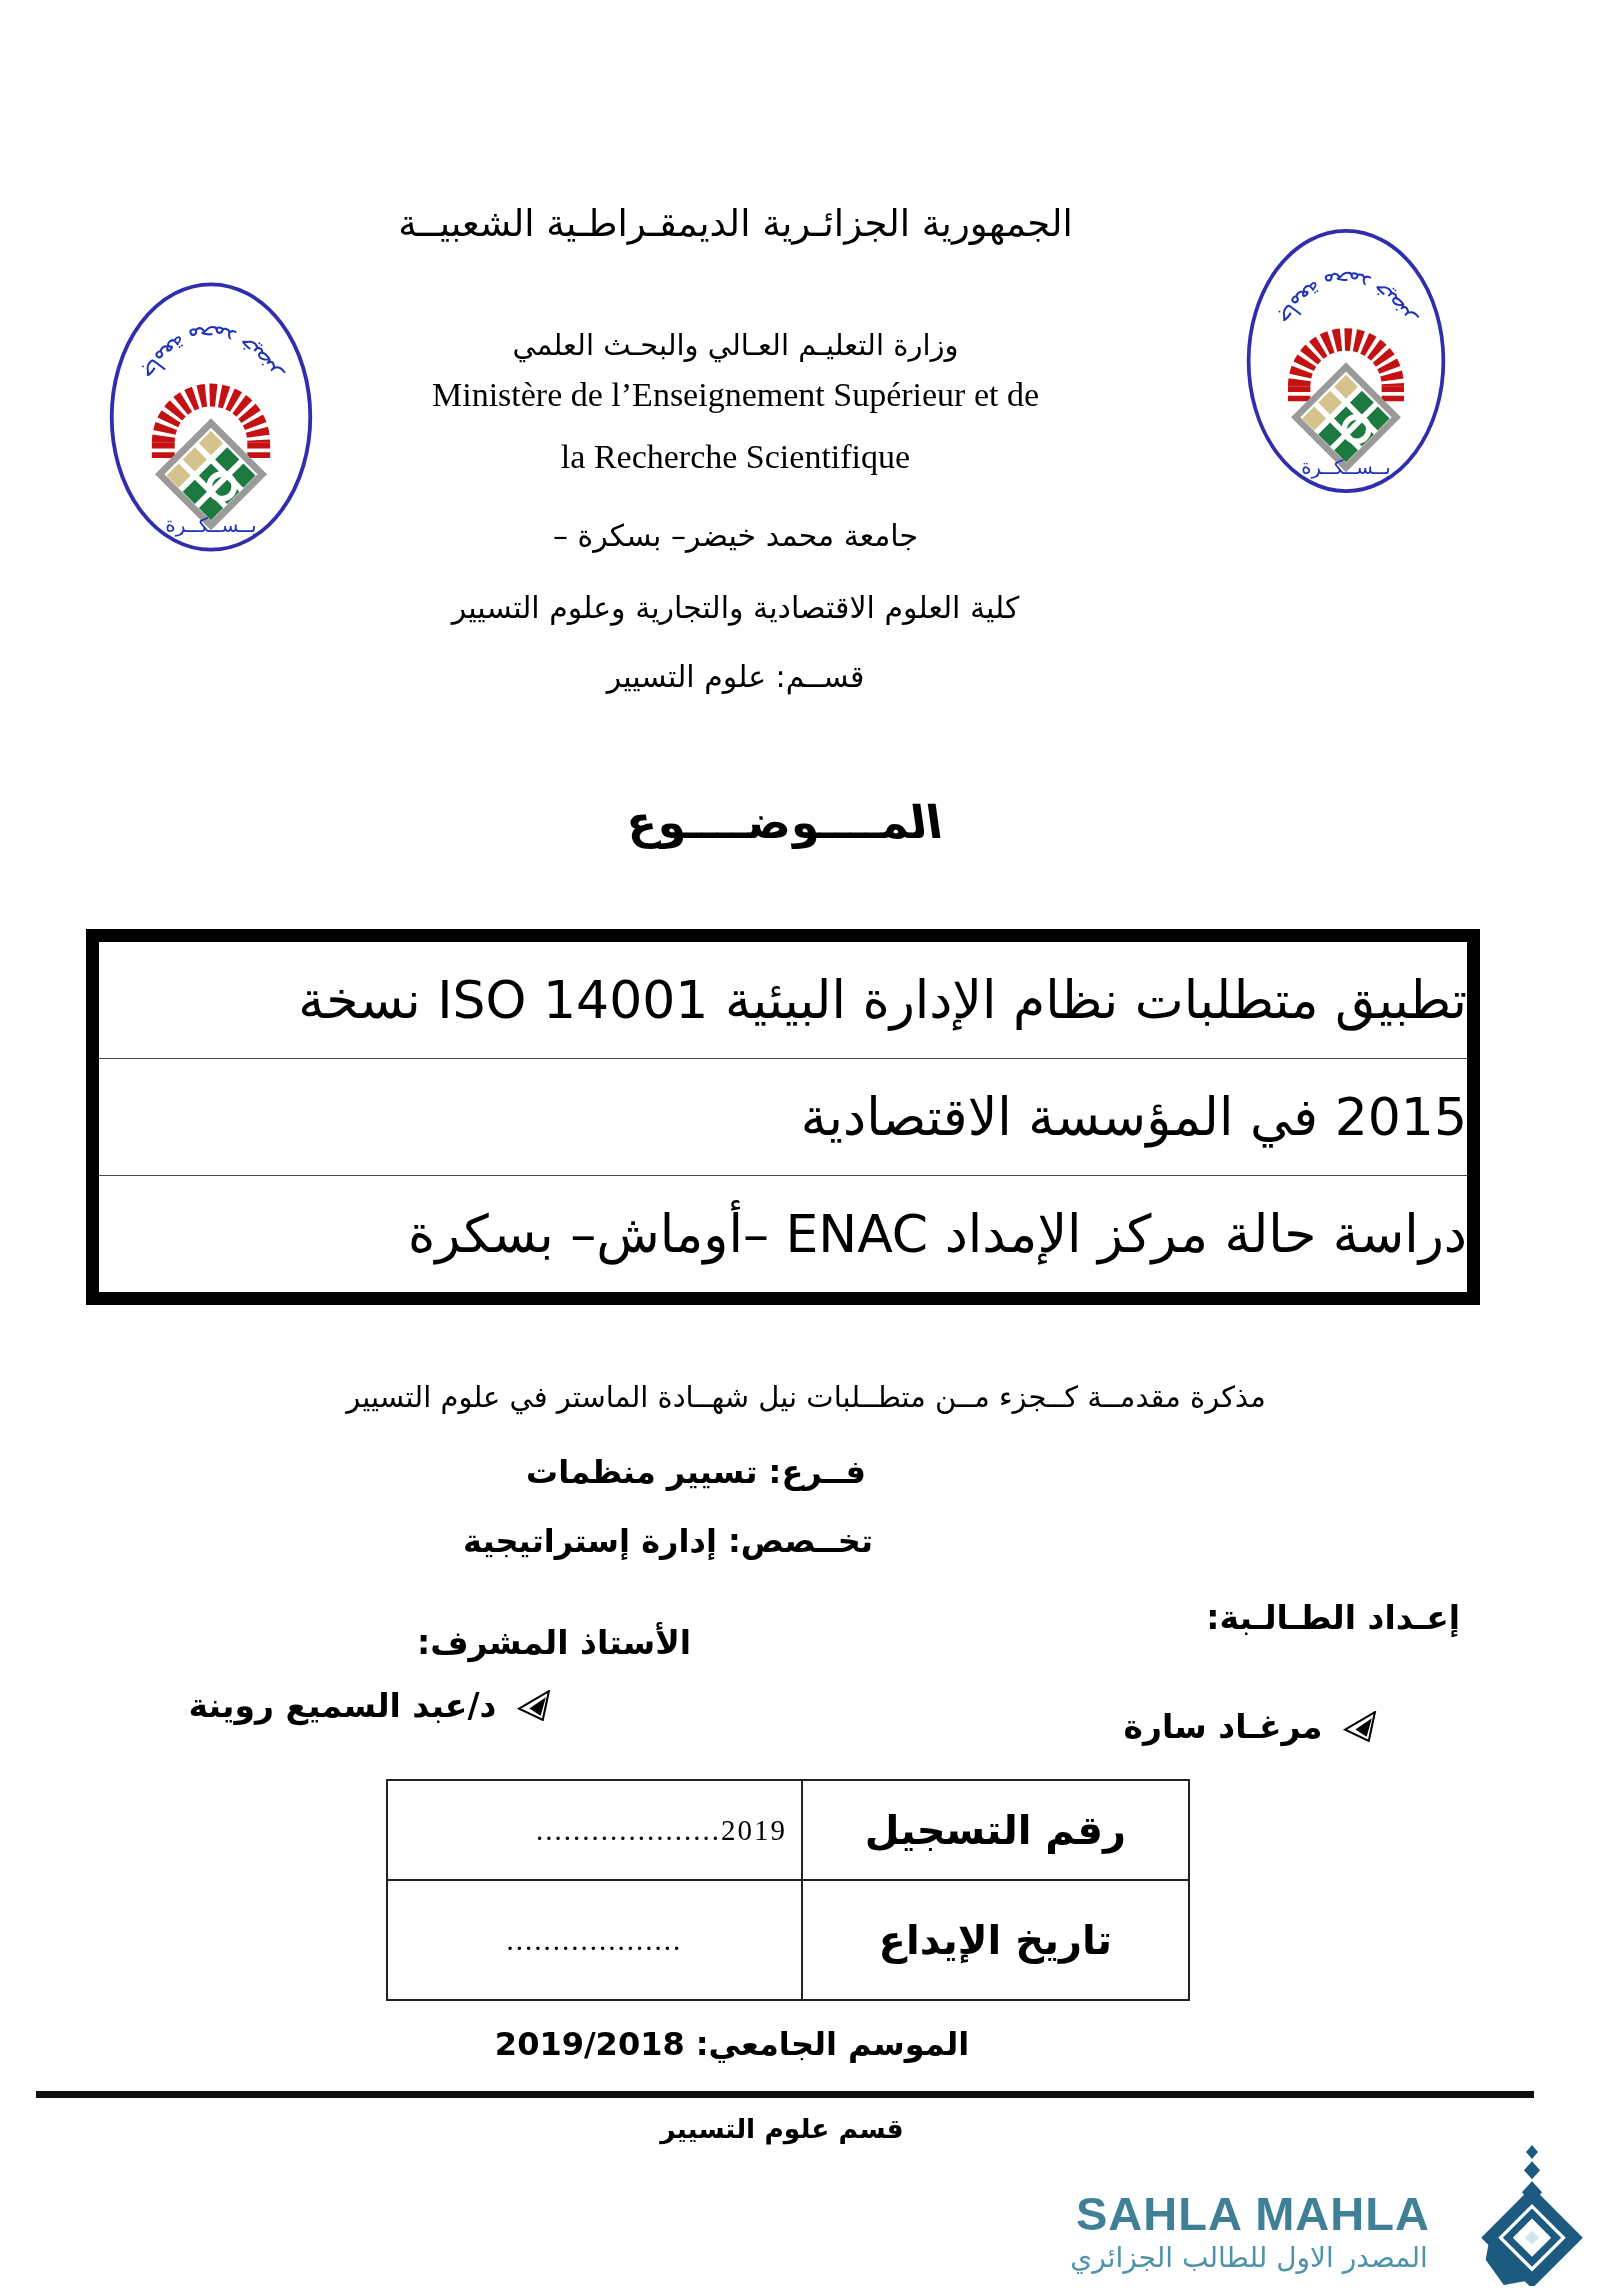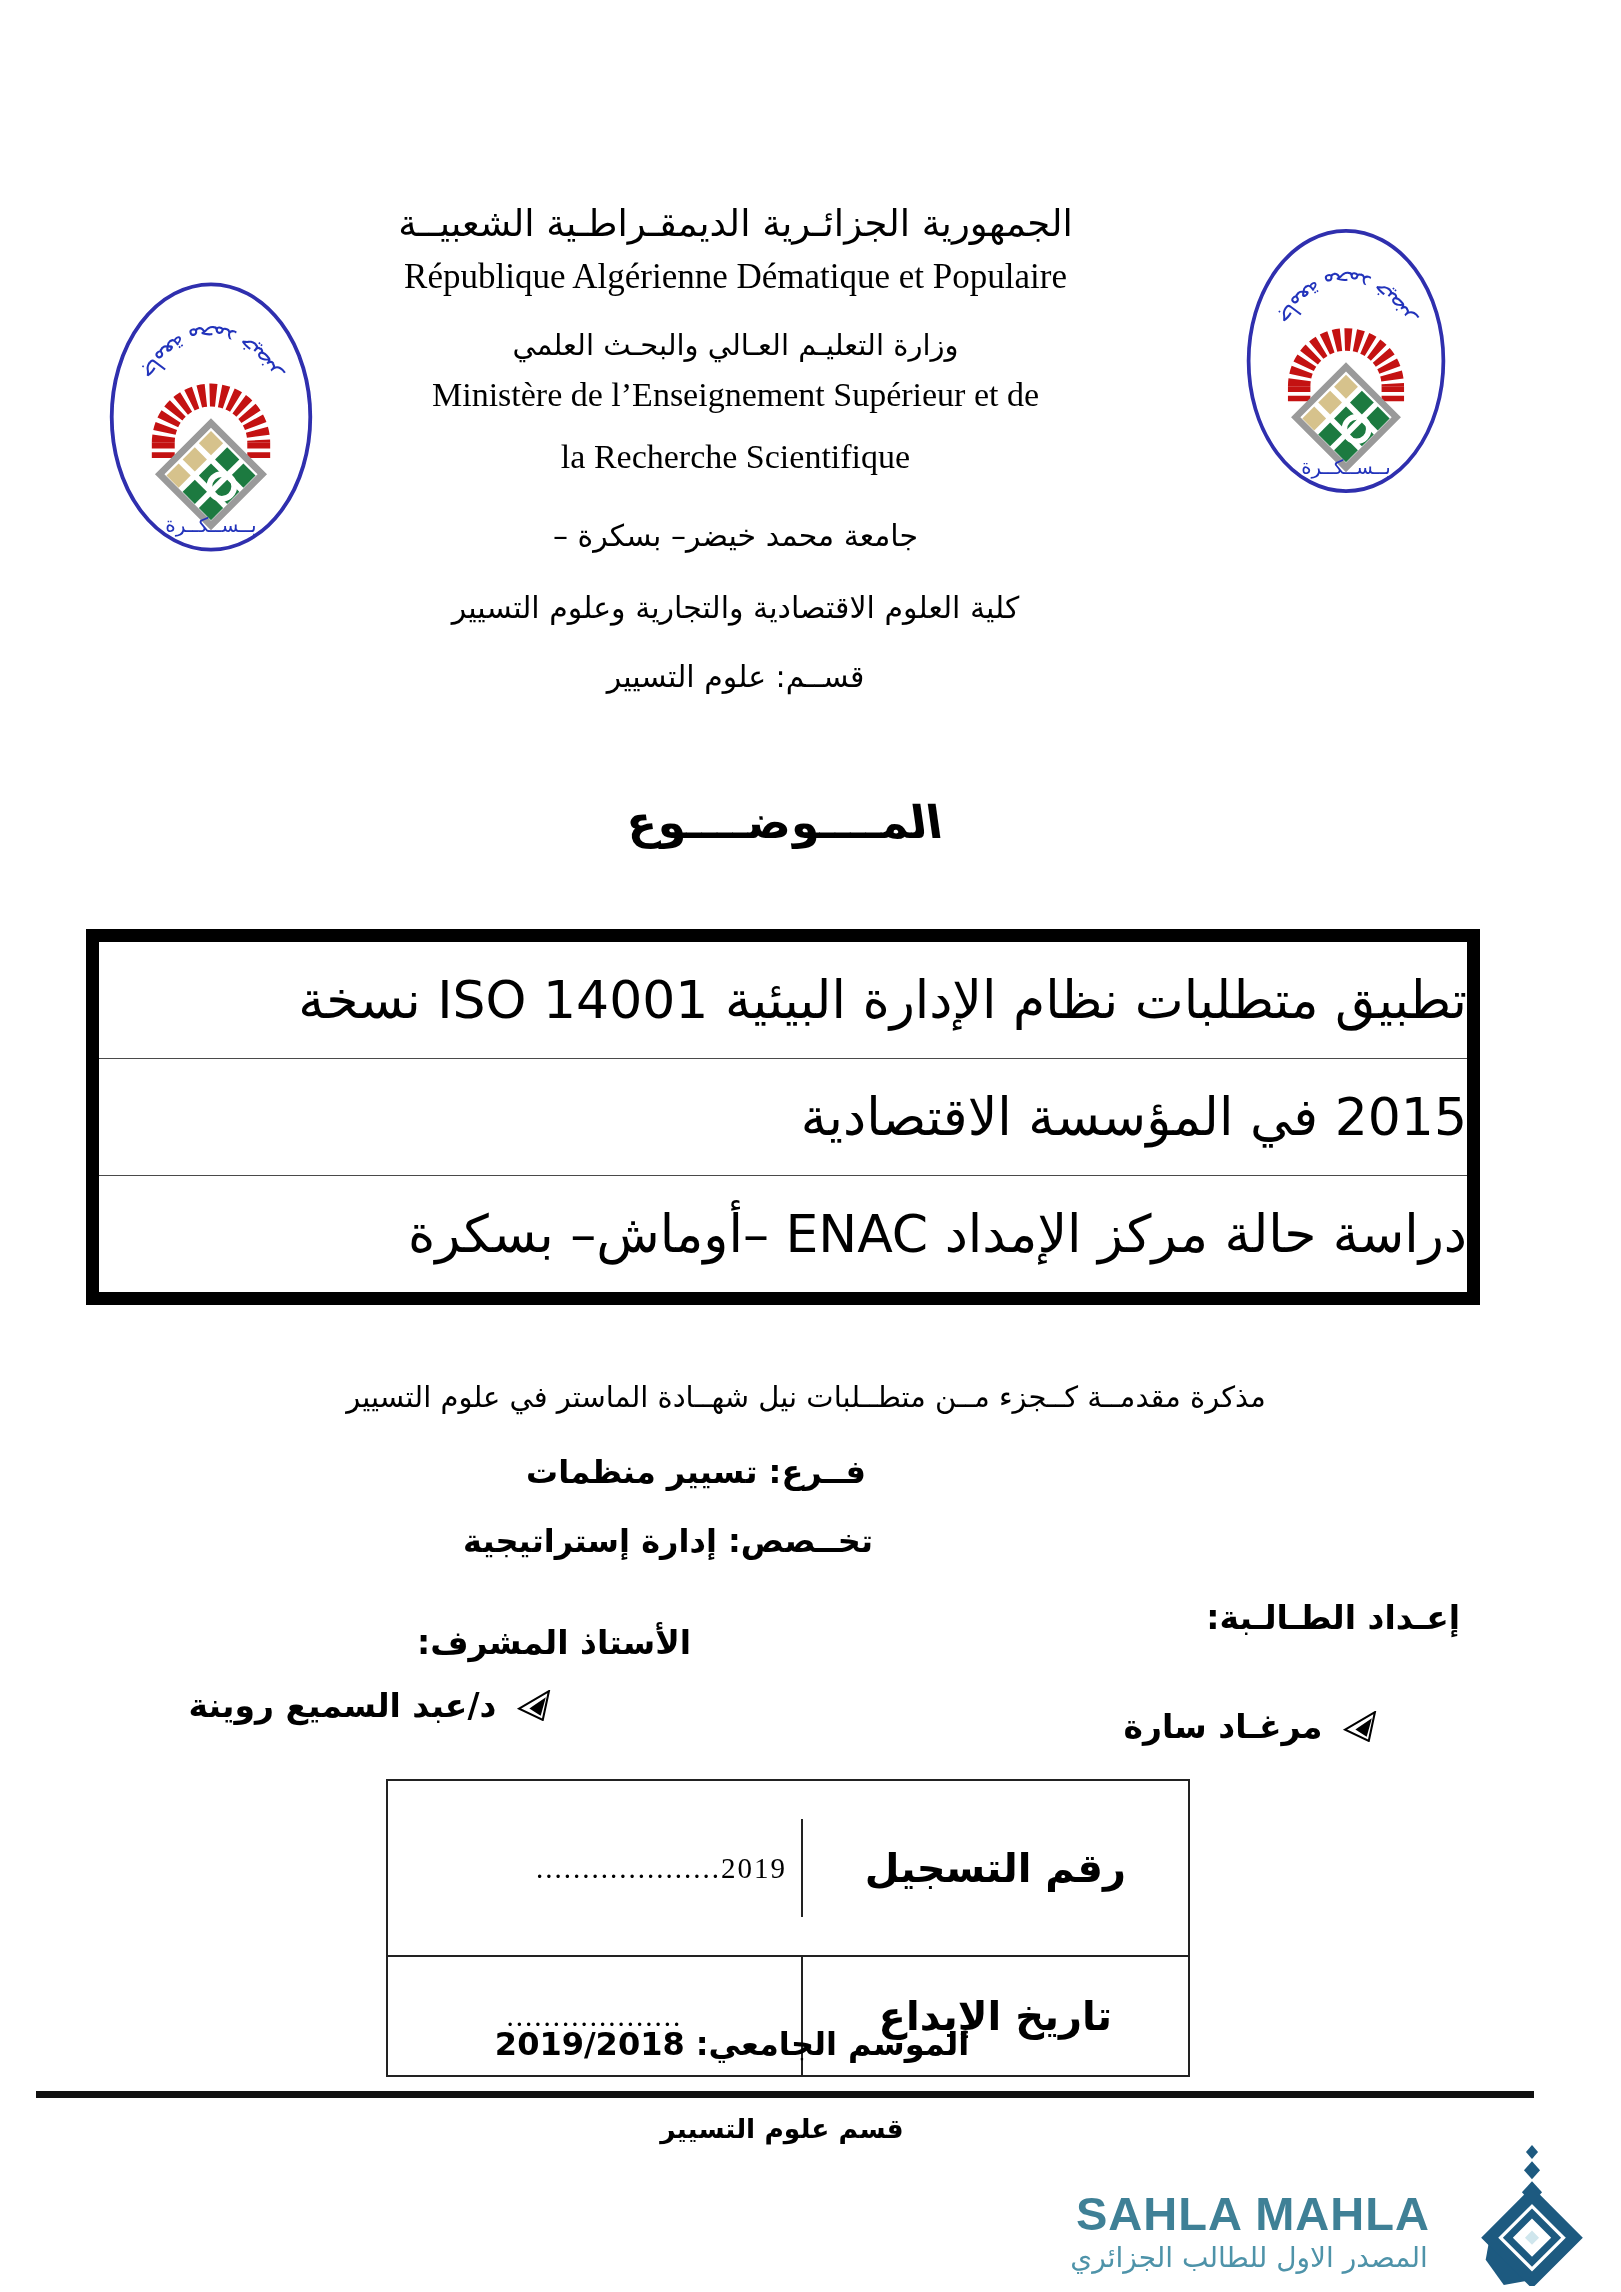--- a/index.html
+++ b/index.html
@@ -52,21 +52,21 @@
 
   .student-label{top:1598px;right:161px;font-size:33px;font-weight:bold;}
   .supervisor-label{top:1623px;left:417px;font-size:33px;font-weight:bold;}
   .name-row{display:flex;direction:rtl;align-items:center;gap:19.6px;
     font-size:33px;font-weight:bold;}
   .student-row{top:1707px;right:244px;}
   .supervisor-row{top:1686px;right:1070px;}
   .bullet-arrow{flex:0 0 auto;}
 
   .reg-table{left:386px;top:1779px;width:800px;border:2px solid #222;}
-  .reg-row{display:flex;margin-top:38px;}
+  .reg-row{display:flex;}
   .reg-row + .reg-row{border-top:2px solid #222;}
   .reg-row-1{height:98px;}
   .reg-row-2{height:118px;}
   .reg-cell{flex:1 1 50%;display:flex;align-items:center;}
   .reg-value{justify-content:flex-end;border-right:2px solid #222;
     font-family:"Liberation Serif","DejaVu Serif",serif;
     font-size:29px;letter-spacing:2px;padding:0 13.7px;direction:ltr;}
   .reg-row-2 .reg-value{justify-content:center;}
   .reg-label{justify-content:center;direction:rtl;font-size:40px;font-weight:bold;}
 
@@ -125,21 +125,20 @@
 <div class="page">
 
   <svg class="uni-logo logo-left" viewBox="0 0 220 290">
     <use href="#uni-logo"></use>
   </svg>
   <svg class="uni-logo logo-right" viewBox="0 0 220 290">
     <use href="#uni-logo"></use>
   </svg>
 
   <div class="abs h-line h-ar1 ar">الجمهورية الجزائـرية الديمقـراطـية الشعبيــة</div>
-  <div class="abs h-line h-fr1 fr">République Algérienne Dématique et Populaire</div>
   <div class="abs h-line h-ar2 ar">وزارة التعليـم العـالي والبحـث العلمي</div>
   <div class="abs h-line h-fr2 fr">Ministère de l’Enseignement Supérieur et de</div>
   <div class="abs h-line h-fr3 fr">la Recherche Scientifique</div>
   <div class="abs h-line h-ar3 ar">جامعة محمد خيضر– بسكرة –</div>
   <div class="abs h-line h-ar4 ar">كلية العلوم الاقتصادية والتجارية وعلوم التسيير</div>
   <div class="abs h-line h-ar5 ar">قســم: علوم التسيير</div>
 
   <div class="abs subject ar">المــــوضــــوع</div>
 
   <div class="abs title-box">

